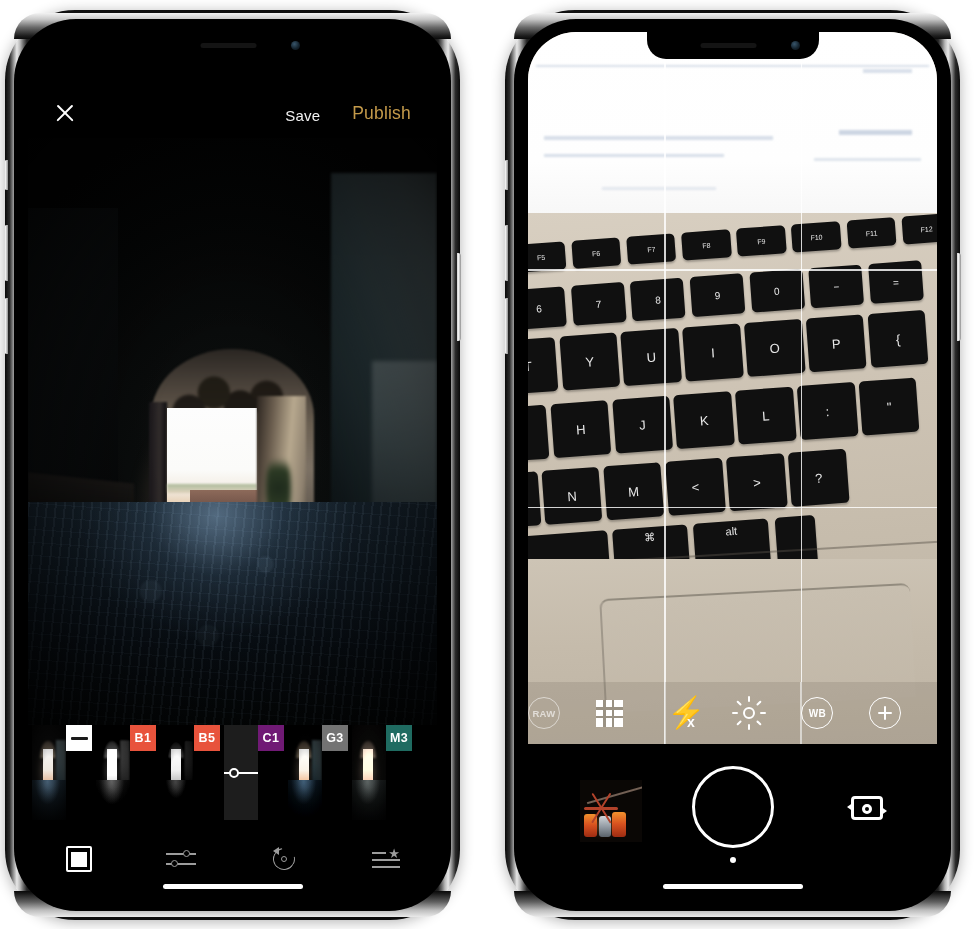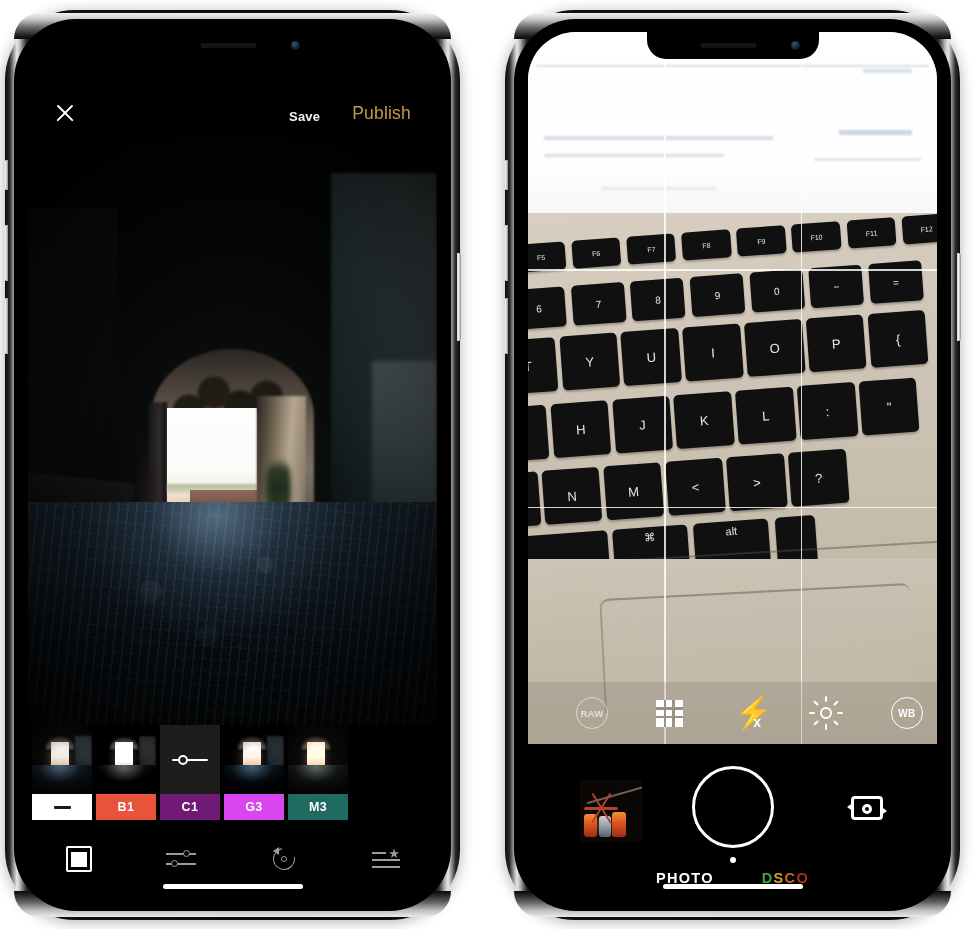--- a/index.html
+++ b/index.html
@@ -77,21 +77,21 @@
   .close-x{
     width:22px; height:22px; position:relative; cursor:pointer;
   }
   .close-x::before,.close-x::after{
     content:""; position:absolute; left:0; top:10px; width:22px; height:2.4px;
     background:#fff; border-radius:1px;
   }
   .close-x::before{ transform:rotate(45deg); }
   .close-x::after{ transform:rotate(-45deg); }
   .top-spacer{ flex:1; }
-  .btn-save{ color:#f2f2f2; font-size:13px; letter-spacing:.2px; margin-right:32px; cursor:pointer;font-weight:bold; }
+  .btn-save{ color:#f2f2f2; font-size:15px; letter-spacing:.2px; margin-right:32px; cursor:pointer; }
   .btn-publish{ color:#c49a4a; font-size:17.5px; letter-spacing:.2px; cursor:pointer; }
 
   .photo-wrap{ flex:1 1 auto; position:relative; overflow:hidden; background:#000; }
 
   
   .tunnel{ position:absolute; inset:0; background:#060606; overflow:hidden; }
   .t-vault{
     position:absolute; left:-6%; right:-6%; top:-4%; height:66%;
     background:radial-gradient(ellipse 62% 100% at 50% 100%, #0f1211 0%, #090b0b 45%, #050606 75%, #030303 100%);
   }
@@ -193,21 +193,21 @@
   .t-ledge-l{
     position:absolute; left:0; top:58%; width:26%; height:9%;
     background:linear-gradient(180deg,#1b1917 0%,#0b0a09 100%);
     transform:skewY(6deg); filter:blur(1.2px); opacity:.9;
   }
 
   
   .film-strip{
     flex:0 0 95px; display:flex; background:#000; padding:0 0 0 4px; gap:4px; overflow:hidden;
   }
-  .film{ width:60px; flex:0 0 60px; position:relative; display:flex; flex-direction:column; cursor:pointer; }
+  .film{ width:60px; flex:0 0 60px; position:relative; display:flex; flex-direction:row; cursor:pointer; }
   .film .thumb{ flex:1; position:relative; overflow:hidden; background:#0a0a0a; }
   .film .thumb .mini{ position:absolute; inset:0; }
   .film .label{
     height:26px; flex:0 0 26px; display:flex; align-items:center; justify-content:center;
     font-size:12.5px; font-weight:bold; color:#fff; letter-spacing:.4px;
   }
   .film.original .label{ background:#fff; }
   .dash{ width:17px; height:3px; background:#1a1a1a; border-radius:1px; }
   .film.selected .thumb{ background:#1d1d1d; }
   .slider-ic{ position:absolute; top:50%; left:50%; transform:translate(-50%,-50%); width:36px; height:10px; }
@@ -345,21 +345,21 @@
 
   .grid-ov{ position:absolute; inset:0; z-index:10; pointer-events:none; }
   .grid-ov i{ position:absolute; background:rgba(255,255,255,.82); }
   .grid-ov .v{ top:0; bottom:0; width:1.3px; }
   .grid-ov .h{ left:0; right:0; height:1.3px; }
 
   .cam-controls{
     position:absolute; left:0; right:0; bottom:0; height:62px; z-index:20;
     display:flex; align-items:center; background:rgba(120,110,96,.22);
   }
-  .cc{ flex:1; display:flex; align-items:center; justify-content:flex-start; cursor:pointer;padding-left:48px; }
+  .cc{ flex:1; display:flex; align-items:center; justify-content:flex-start; cursor:pointer; }
   .cc-sep{ width:1.2px; height:100%; background:rgba(255,255,255,.55); }
   .ic-raw{
     width:32px; height:32px; border:1.8px solid rgba(255,255,255,.55); border-radius:50%;
     display:flex; align-items:center; justify-content:center;
     font-size:9.5px; font-weight:bold; color:rgba(255,255,255,.62); letter-spacing:.3px;
   }
   .ic-grid{ width:27px; height:27px; background:#fff; position:relative; }
   .ic-grid i{ position:absolute; background:#9a9284; }
   .ic-grid .gv{ top:0; bottom:0; width:2.6px; }
   .ic-grid .gh{ left:0; right:0; height:2.6px; }
@@ -531,20 +531,33 @@
                   <div class="m-arch"></div>
                 <div class="m-door"></div>
                   <div class="m-wallr"></div>
                 <div class="m-floor"></div>
                   <div class="m-vig"></div>
               </div>
             </div>
             <div class="label" style="background:#e8533c">B1</div>
           </div>
 
+          <div class="film">
+            <div class="thumb">
+              <div class="mini tone-b5">
+                <div class="m-glow"></div>
+                  <div class="m-arch"></div>
+                <div class="m-door"></div>
+                  <div class="m-wallr"></div>
+                <div class="m-floor"></div>
+                  <div class="m-vig"></div>
+              </div>
+            </div>
+            <div class="label" style="background:#e8533c">B5</div>
+          </div>
 
           <div class="film selected">
             <div class="thumb">
               <div class="slider-ic">
                 <div class="bar"></div>
                   <div class="knob"></div>
               </div>
             </div>
             <div class="label" style="background:#701a75">C1</div>
           </div>
@@ -554,21 +567,21 @@
             <div class="thumb">
               <div class="mini tone-g3">
                 <div class="m-glow"></div>
                   <div class="m-arch"></div>
                 <div class="m-door"></div>
                   <div class="m-wallr"></div>
                 <div class="m-floor"></div>
                   <div class="m-vig"></div>
               </div>
             </div>
-            <div class="label" style="background:#d946ef">G3</div>
+            <div class="label" style="background:#737373">G3</div>
           </div>
 
           <div class="film">
             <div class="thumb">
               <div class="mini tone-m3">
                 <div class="m-glow"></div>
                   <div class="m-arch"></div>
                 <div class="m-door"></div>
                 <div class="m-floor"></div>
                   <div class="m-vig"></div>
@@ -774,26 +787,20 @@
           <div class="shutter"></div>
           <div class="shutter-dot"></div>
 
           <div class="flipcam">
             <div class="body"></div>
               <div class="lens"></div>
             <div class="ar-l"></div>
               <div class="ar-r"></div>
           </div>
 
-          <div class="modes">
-            <div class="mode photo">PHOTO</div>
-            <div class="mode dsco">
-              <span>D</span><span>S</span><span>C</span><span>O</span>
-            </div>
-          </div>
         </div>
 
       </div>
       <div class="notch">
         <div class="speaker"></div>
         <div class="frontcam"></div>
       </div>
       <div class="home-ind"></div>
     </div>
   </div>

